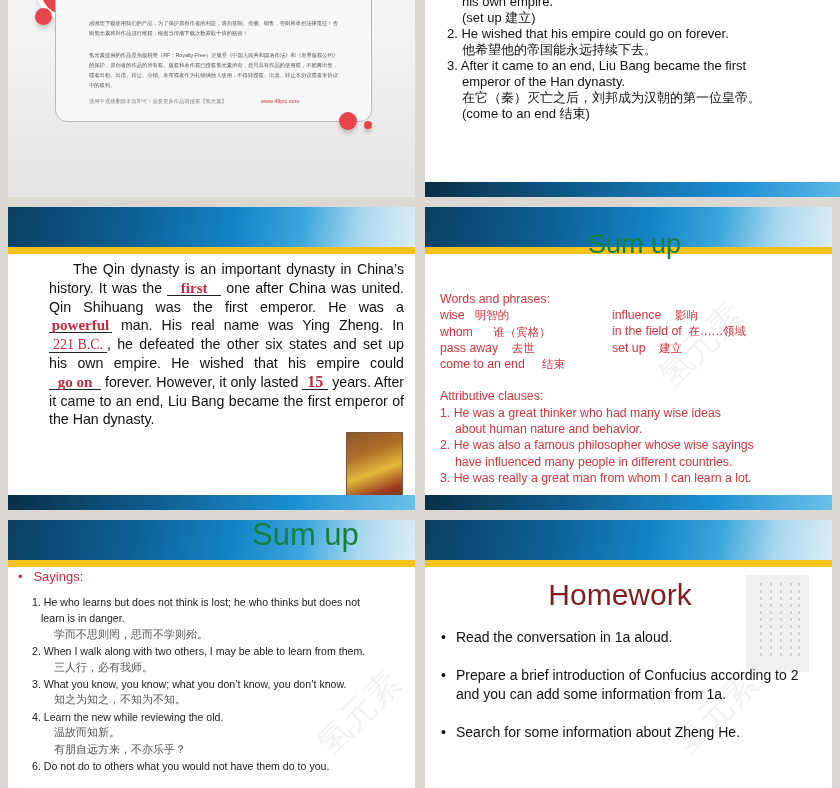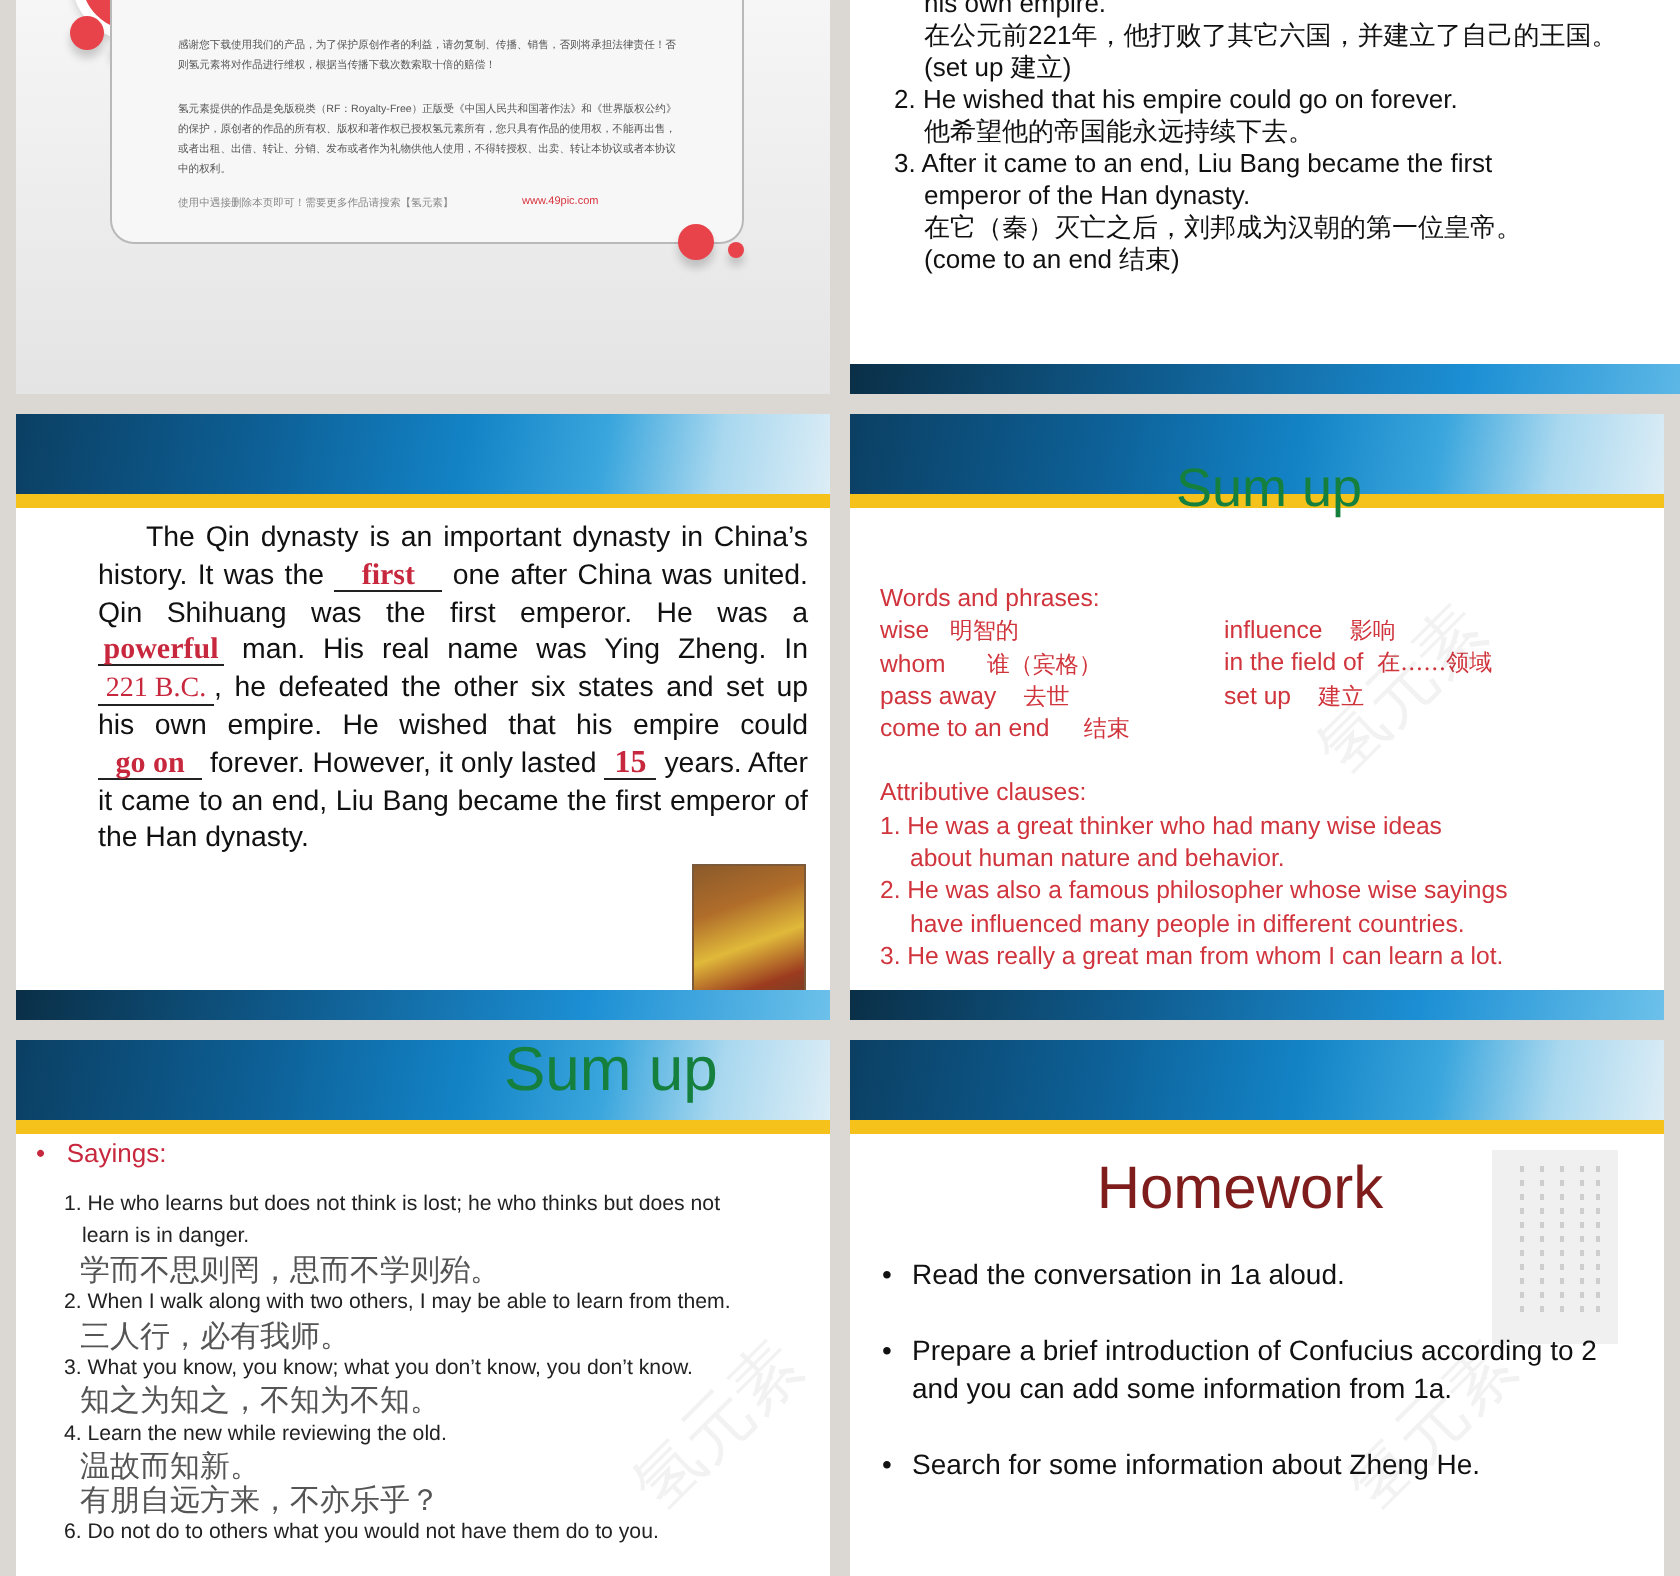--- a/index.html
+++ b/index.html
@@ -57,21 +57,21 @@
 
   
   .sum-title { position:absolute; color:#15803d; font-size:27px; }
   .s4-body { position:absolute; left:15px; top:84px; font-size:12.3px; line-height:16.3px; color:#d0343c; }
   .s4-col2 { position:absolute; left:187px; top:100px; font-size:12.3px; line-height:16.3px; color:#d0343c; }
   .cn { font-family:"DejaVu Serif", serif; font-size:11.5px; }
 
   
   .s5-bullet { position:absolute; left:10px; top:49px; font-size:13px; color:#c8283d; }
   .s5-list { position:absolute; left:24px; top:76px; width:380px; font-size:10.6px; line-height:16.4px; color:#222; }
-  .s5-list .cnl { font-family:"DejaVu Serif", serif; font-size:15px; color:#555; padding-left:8px; }
+  .s5-list .cnl { font-family:"DejaVu Serif", serif; font-size:11px; color:#555; padding-left:8px;margin-left:14px; }
 
   
   .hw-title { position:absolute; left:0; width:390px; text-align:center; top:58px; font-size:30px; color:#7f1d1d; }
   .hw-list { position:absolute; left:16px; top:108px; width:380px; font-size:14px; line-height:19px; color:#111; }
   .hw-item { position:relative; padding-left:15px; margin-bottom:19px; }
   .hw-item::before { content:"•"; position:absolute; left:0; }
   .calligraphy {
     position:absolute; left:321px; top:55px; width:63px; height:97px; background:#f0f0f0;
   }
   .calligraphy span { position:absolute; top:8px; width:2px; height:76px; background:repeating-linear-gradient(#bfbfbf 0 3px, transparent 3px 7px); opacity:.7; }
@@ -91,21 +91,20 @@
     <div class="card-foot" style="top:117px;">使用中遇接删除本页即可！需要更多作品请搜索【氢元素】</div>
     <div class="card-url" style="top:117px;">www.49pic.com</div>
   </div>
   <div class="dot" style="left:331px;top:112px;width:18px;height:18px;"></div>
   <div class="dot" style="left:356px;top:121px;width:8px;height:8px;"></div>
 </div>
 
 <div class="slide s2">
   <div class="s2-text">
     <div class="ind">his own empire.</div>
-    <div class="ind">在公元前221年，他打败了其它六国，并建立了自己的王国。</div>
     <div class="ind">(set up 建立)</div>
     <div>2. He wished that his empire could go on forever.</div>
     <div class="ind">他希望他的帝国能永远持续下去。</div>
     <div>3. After it came to an end, Liu Bang became the first</div>
     <div class="ind">emperor of the Han dynasty.</div>
     <div class="ind">在它（秦）灭亡之后，刘邦成为汉朝的第一位皇帝。</div>
     <div class="ind">(come to an end 结束)</div>
   </div>
   <div class="footer-bar"></div>
 </div>

